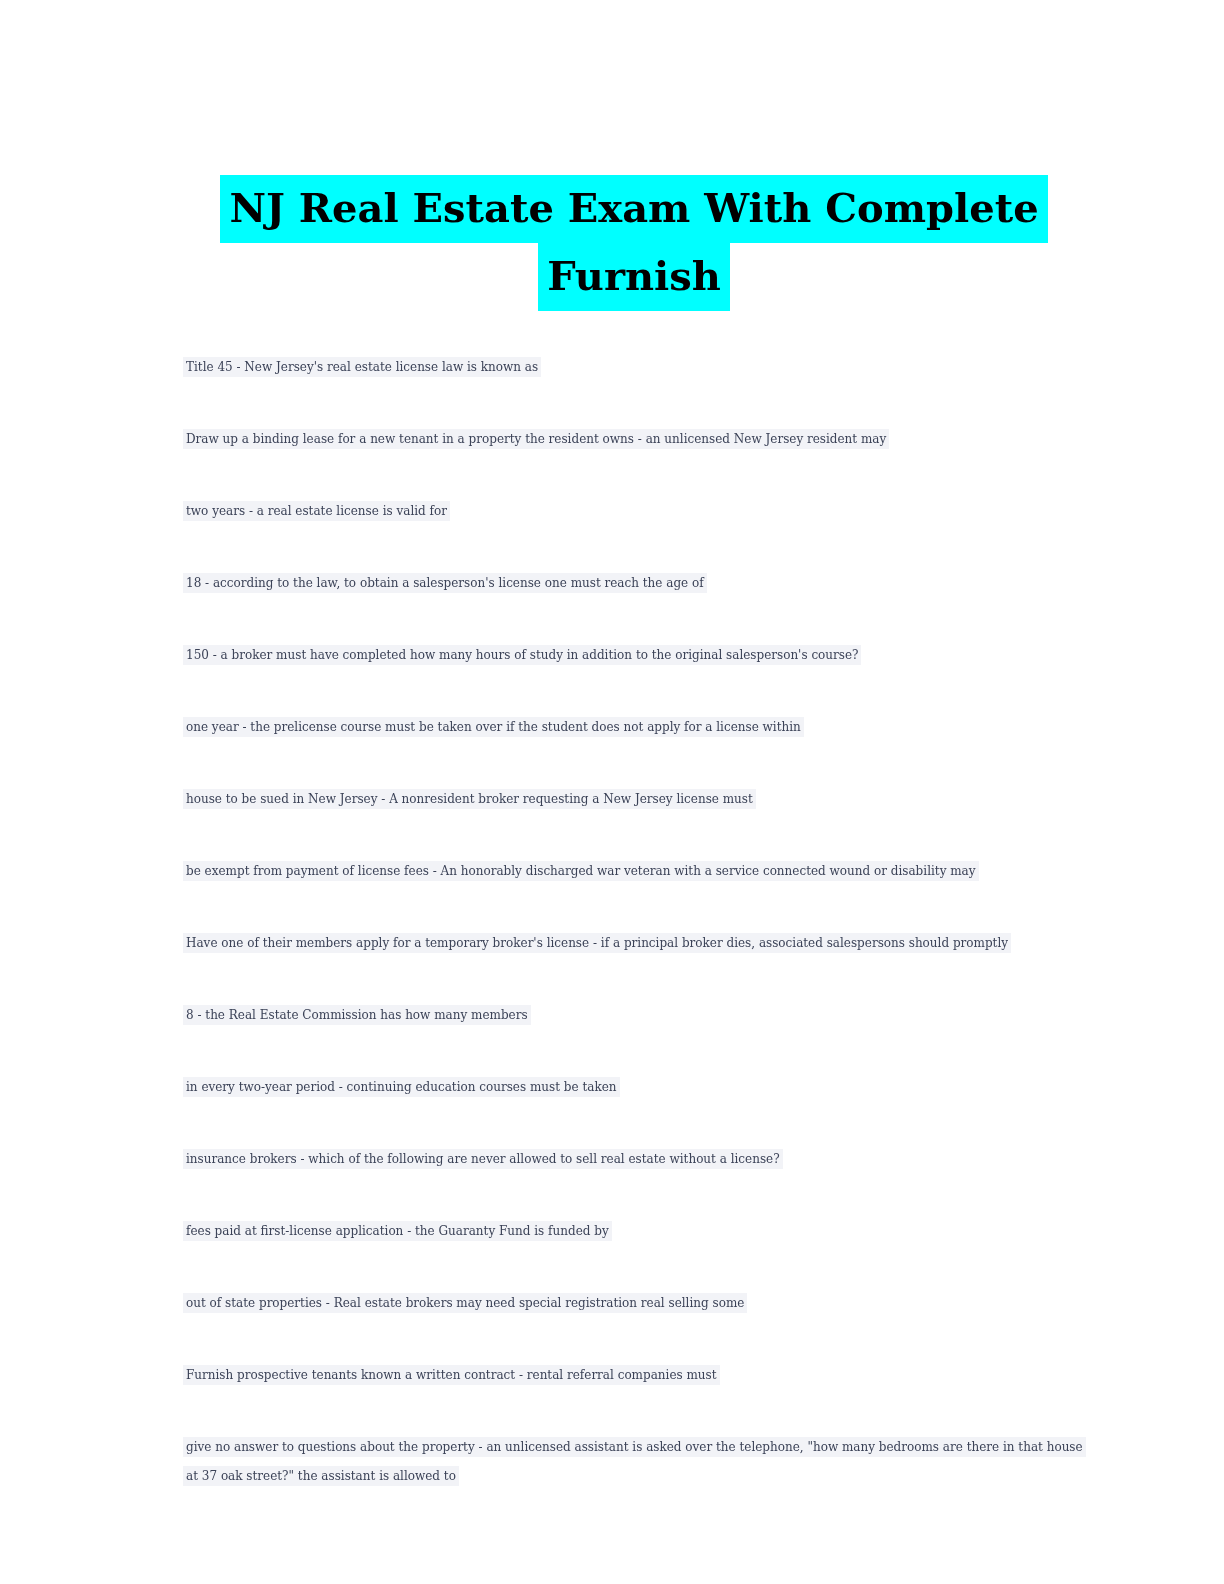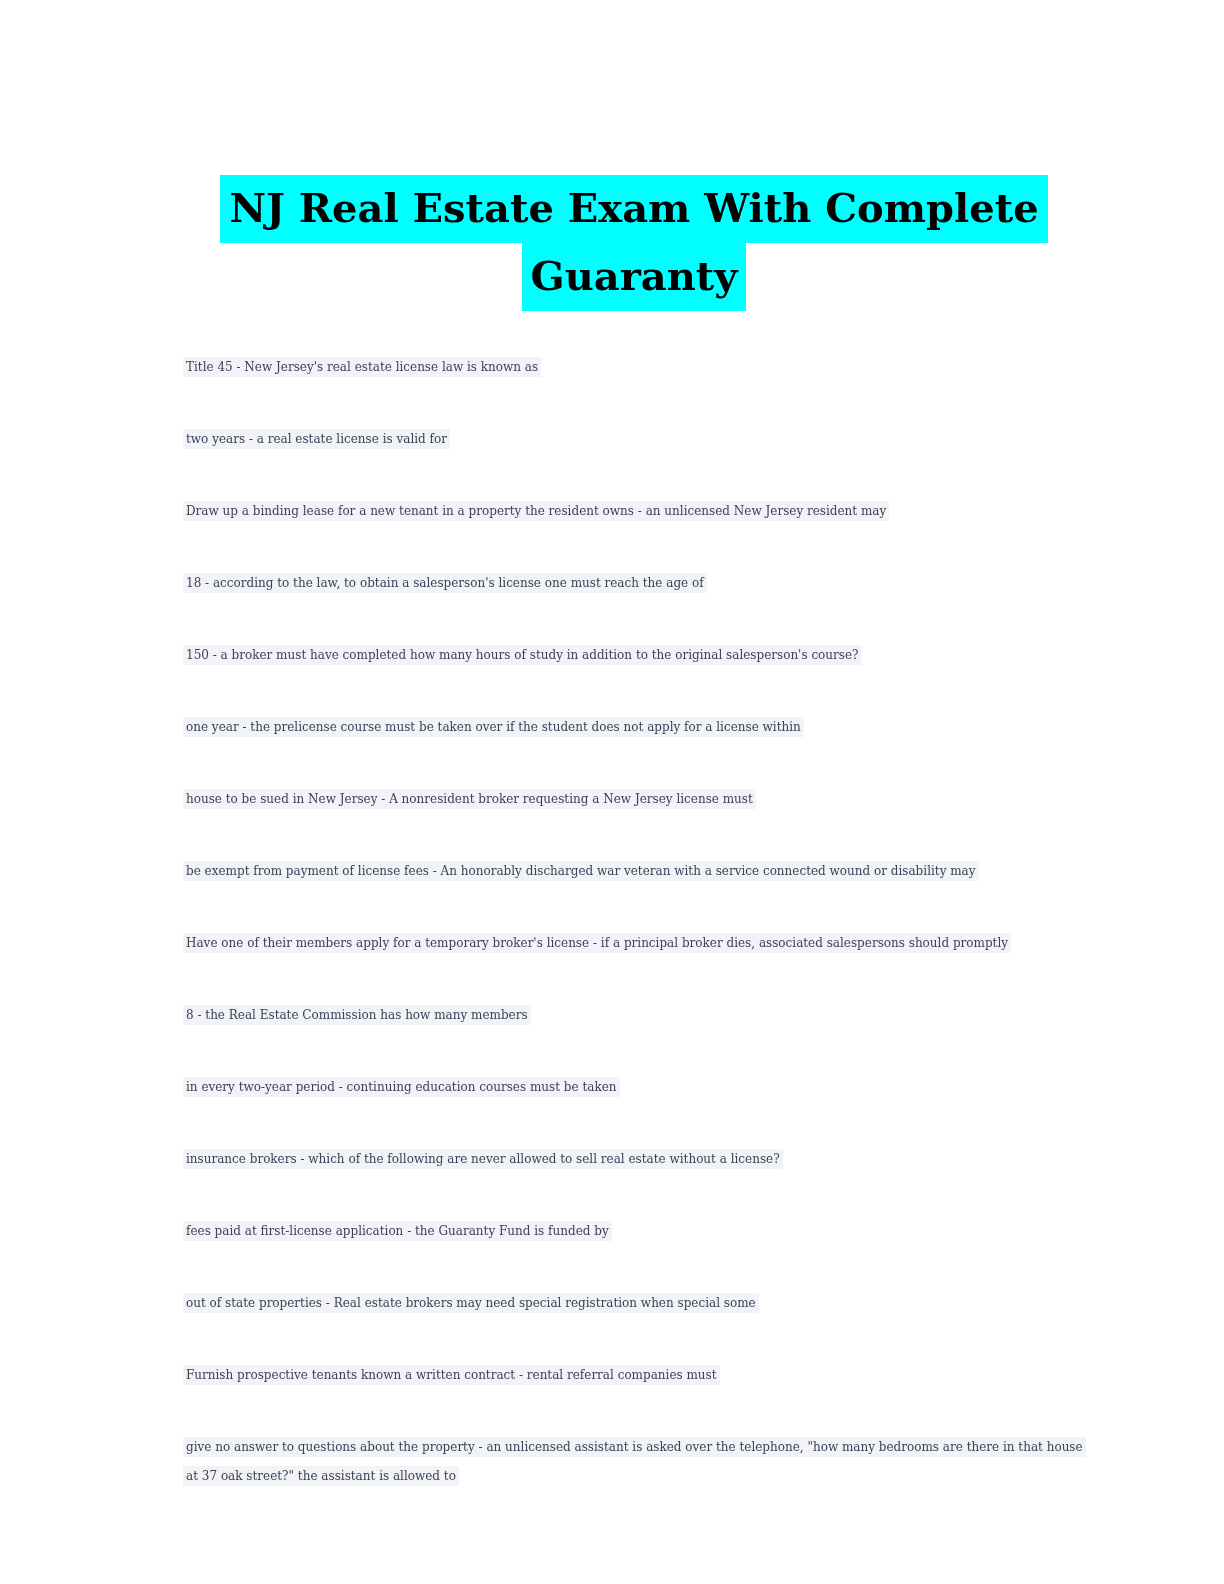--- a/index.html
+++ b/index.html
@@ -57,34 +57,34 @@
   }
 </style>
 </head>
 <body>
 
 <div class="page">
   <div class="content">
 
     <h1 class="doc-title">
       <span class="hl-cyan">NJ Real Estate Exam With Complete</span><br>
-      <span class="hl-cyan">Guaranty</span>
+      <span class="hl-cyan">Furnish</span>
     </h1>
 
     <div id="qa-list">
       <p class="qa-item">
         <span class="hl">Title 45 - New Jersey's real estate license law is known as</span>
       </p>
 
       <p class="qa-item">
-        <span class="hl">two years - a real estate license is valid for</span>
+        <span class="hl">Draw up a binding lease for a new tenant in a property the resident owns - an unlicensed New Jersey resident may</span>
       </p>
 
       <p class="qa-item">
-        <span class="hl">Draw up a binding lease for a new tenant in a property the resident owns - an unlicensed New Jersey resident may</span>
+        <span class="hl">two years - a real estate license is valid for</span>
       </p>
 
       <p class="qa-item">
         <span class="hl">18 - according to the law, to obtain a salesperson's license one must reach the age of</span>
       </p>
 
       <p class="qa-item">
         <span class="hl">150 - a broker must have completed how many hours of study in addition to the original salesperson's course?</span>
       </p>
 
@@ -114,21 +114,21 @@
 
       <p class="qa-item">
         <span class="hl">insurance brokers - which of the following are never allowed to sell real estate without a license?</span>
       </p>
 
       <p class="qa-item">
         <span class="hl">fees paid at first-license application - the Guaranty Fund is funded by</span>
       </p>
 
       <p class="qa-item">
-        <span class="hl">out of state properties - Real estate brokers may need special registration when special some</span>
+        <span class="hl">out of state properties - Real estate brokers may need special registration real selling some</span>
       </p>
 
       <p class="qa-item">
         <span class="hl">Furnish prospective tenants known a written contract - rental referral companies must</span>
       </p>
 
       <p class="qa-item">
         <span class="hl">give no answer to questions about the property - an unlicensed assistant is asked over the telephone, "how many bedrooms are there in that house at 37 oak street?" the assistant is allowed to</span>
       </p>
     </div>

